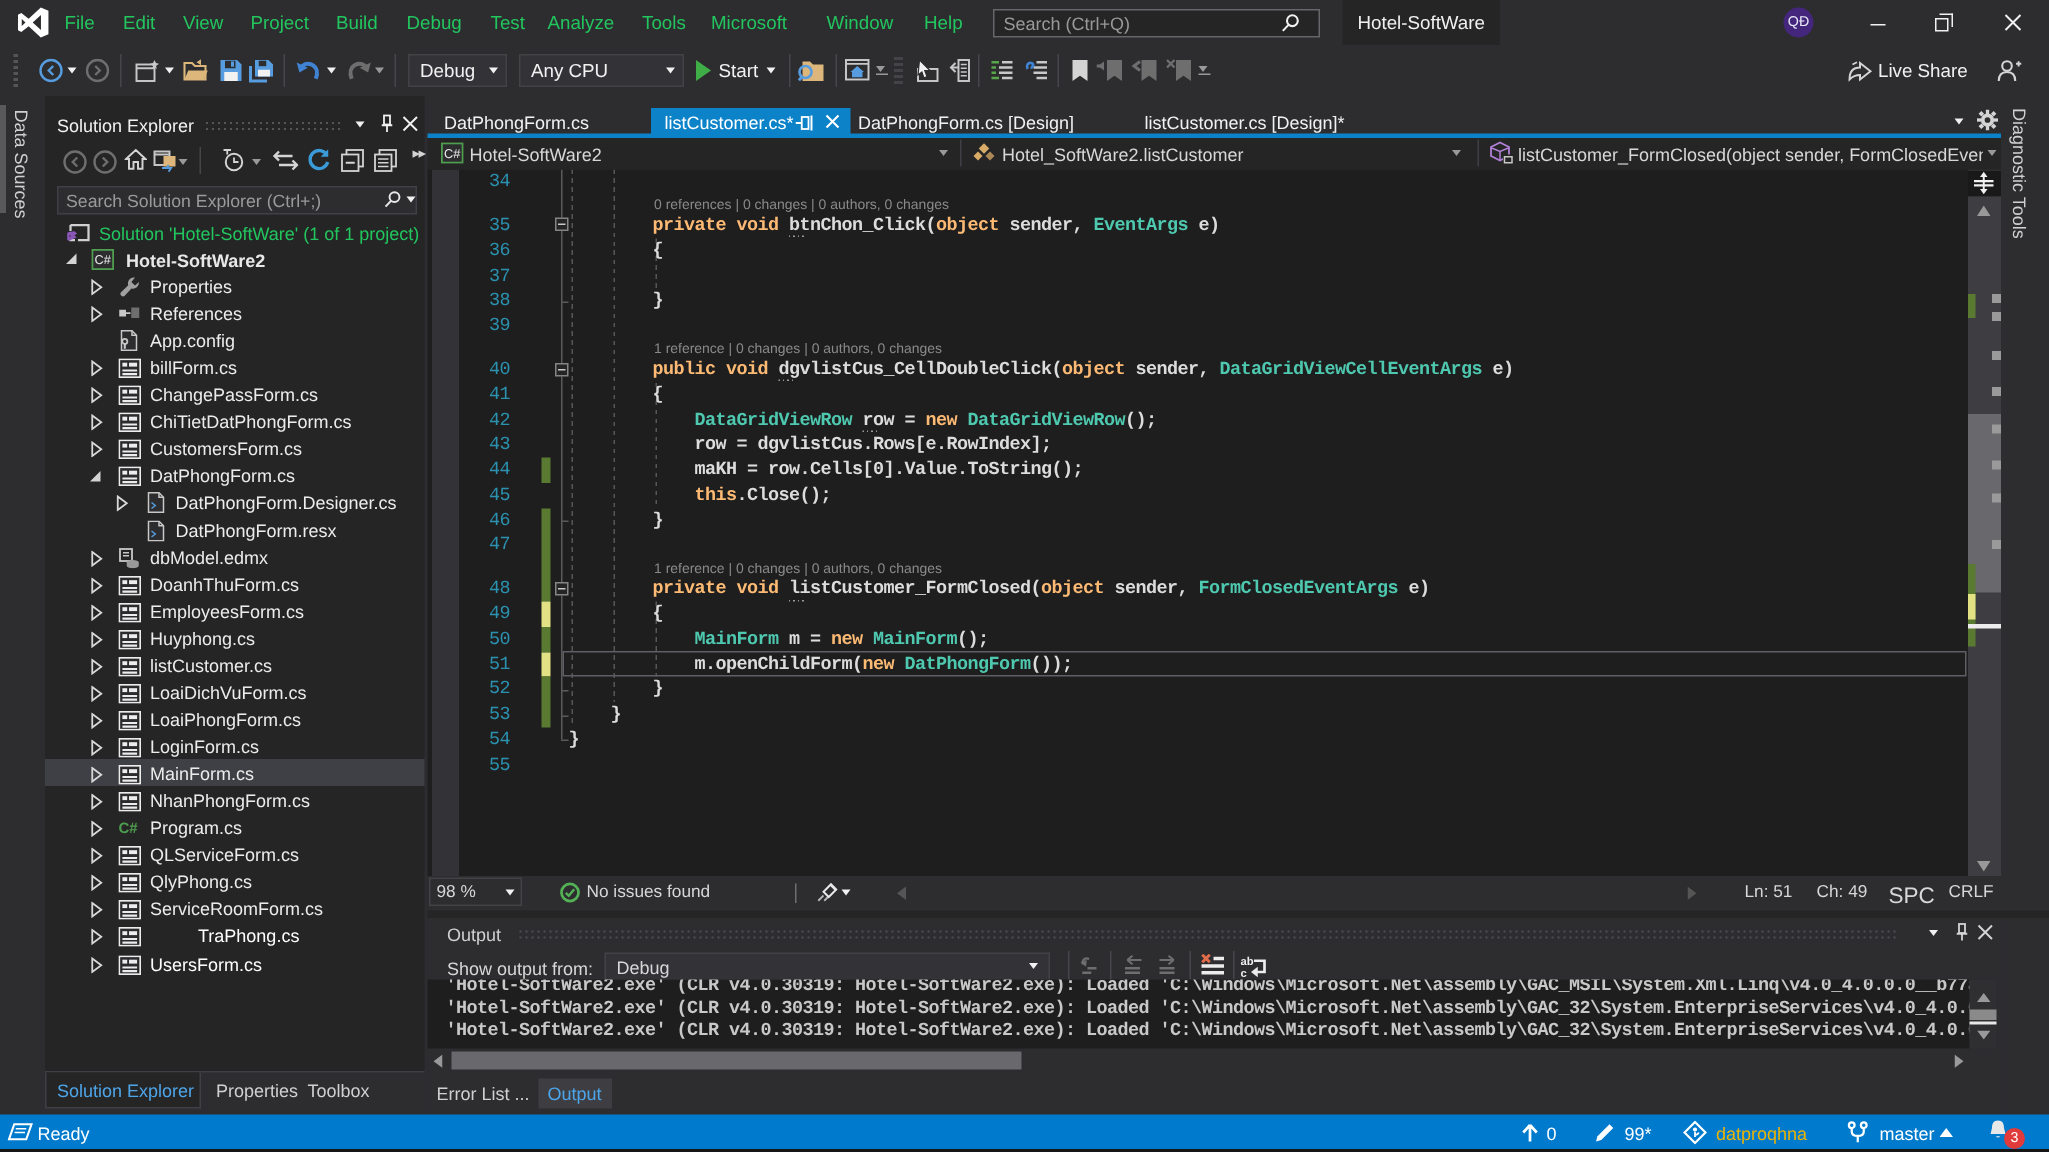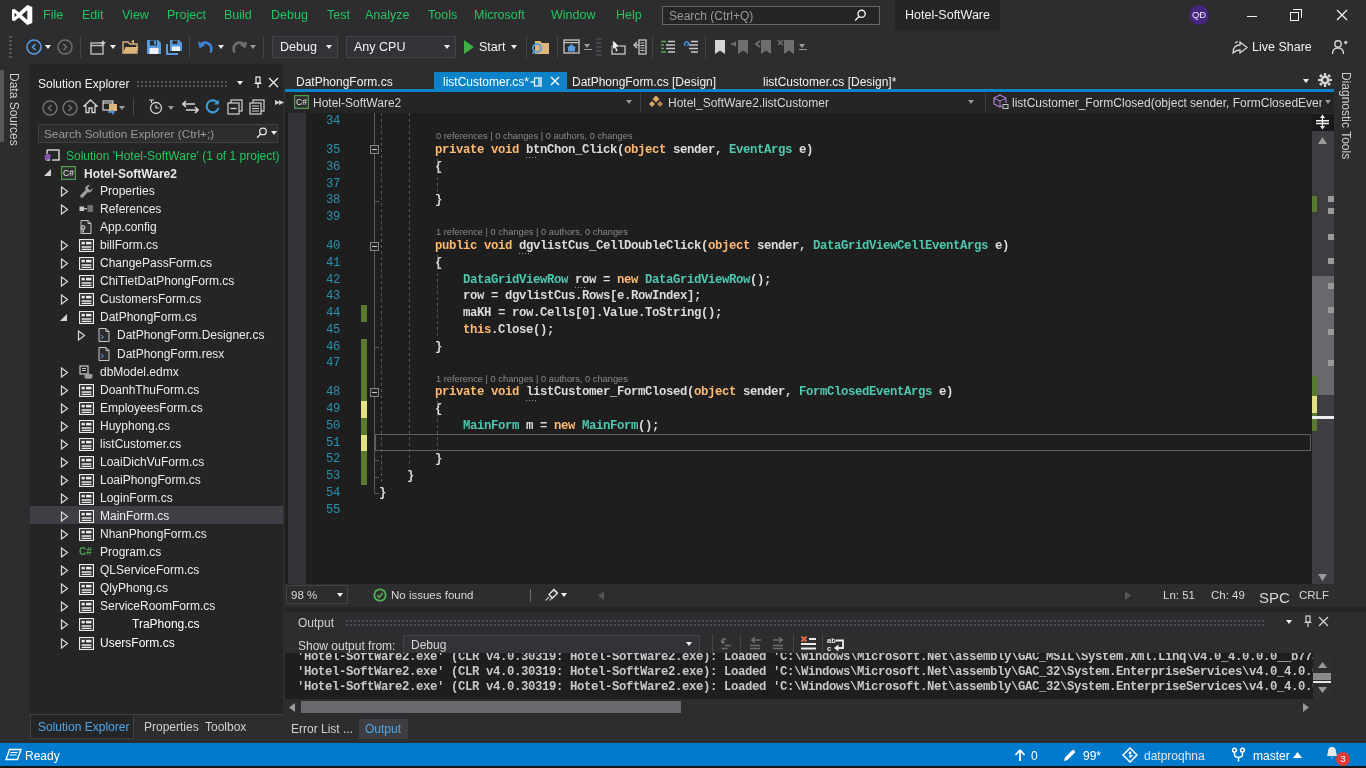--- a/index.html
+++ b/index.html
@@ -611,20 +611,21 @@
 <div class="num" style="top:225.6px;">46</div>
 <div class="cl" style="left:150px;top:225.6px;">}</div>
 <div class="num" style="top:242.4px;">47</div>
 <div class="num" style="top:271.4px;">48</div>
 <div class="cl" style="left:150px;top:271.4px;"><span class="k">private</span> <span class="k">void</span> listCustomer_FormClosed(<span class="k">object</span> sender, <span class="t">FormClosedEventArgs</span> e)</div>
 <div class="num" style="top:288.2px;">49</div>
 <div class="cl" style="left:150px;top:288.2px;">{</div>
 <div class="num" style="top:304.9px;">50</div>
 <div class="cl" style="left:178px;top:304.9px;"><span class="t">MainForm</span> m = <span class="k">new</span> <span class="t">MainForm</span>();</div>
 <div class="num" style="top:321.7px;">51</div>
+<div class="cl" style="left:178px;top:321.7px;">m.openChildForm(<span class="k">new</span> <span class="t">DatPhongForm</span>());</div>
 <div class="num" style="top:338.4px;">52</div>
 <div class="cl" style="left:150px;top:338.4px;">}</div>
 <div class="num" style="top:355.2px;">53</div>
 <div class="cl" style="left:122px;top:355.2px;">}</div>
 <div class="num" style="top:371.9px;">54</div>
 <div class="cl" style="left:94px;top:371.9px;">}</div>
 <div class="num" style="top:388.7px;">55</div>
 <div class="lens" style="top:17.2px;">0 references | 0 changes | 0 authors, 0 changes</div>
 <div class="lens" style="top:113.3px;">1 reference | 0 changes | 0 authors, 0 changes</div>
 <div class="lens" style="top:259.6px;">1 reference | 0 changes | 0 authors, 0 changes</div>
@@ -770,21 +771,21 @@
 <div class="abs" style="left:1031px;top:749px;font-size:12px;color:#fff;">0</div>
 <svg style="left:1063px;top:748px;" width="14" height="14" viewBox="0 0 14 14">
  <path d="M1 13 L2 9.5 L10 1.5 L12.5 4 L4.5 12 Z" fill="#fff"></path>
     </svg>
 <div class="abs" style="left:1083px;top:749px;font-size:12px;color:#fff;">99*</div>
 <svg style="left:1122px;top:747px;" width="16" height="16" viewBox="0 0 16 16">
  <path d="M8 1 L15 8 L8 15 L1 8 Z" fill="none" stroke="#fff" stroke-width="1.5"></path>
  <circle cx="8" cy="6" r="1.4" fill="#fff"></circle>
       <path d="M8 7.5 V11 M8 9.5 C8 9.5 10 9.5 10.5 8" stroke="#fff" stroke-width="1.2" fill="none"></path>
     </svg>
-<div class="abs" style="left:1144px;top:749px;font-size:12px;color:#e5e5e5;">datproqhna</div>
+<div class="abs" style="left:1144px;top:749px;font-size:12px;color:#eab308;">datproqhna</div>
 <svg style="left:1231px;top:747px;" width="15" height="16" viewBox="0 0 15 16">
  <circle cx="3.5" cy="3.2" r="1.9" fill="none" stroke="#fff" stroke-width="1.5"></circle>
  <circle cx="11.5" cy="3.2" r="1.9" fill="none" stroke="#fff" stroke-width="1.5"></circle>
  <path d="M3.5 5.2 V7.5 C3.5 9.6 5.5 10.3 7.5 10.3 C9.5 10.3 11.5 9.6 11.5 7.5 V5.2 M7.5 10.3 V14.5" fill="none" stroke="#fff" stroke-width="1.5"></path>
     </svg>
 <div class="abs" style="left:1253px;top:749px;font-size:12px;color:#fff;">master</div>
 <svg style="left:1293px;top:752px;" width="9" height="6" viewBox="0 0 9 6">
       <path d="M4.5 0 L9 6 H0 Z" fill="#fff"></path>
     </svg>
 <svg style="left:1324px;top:746px;" width="16" height="16" viewBox="0 0 16 16">

